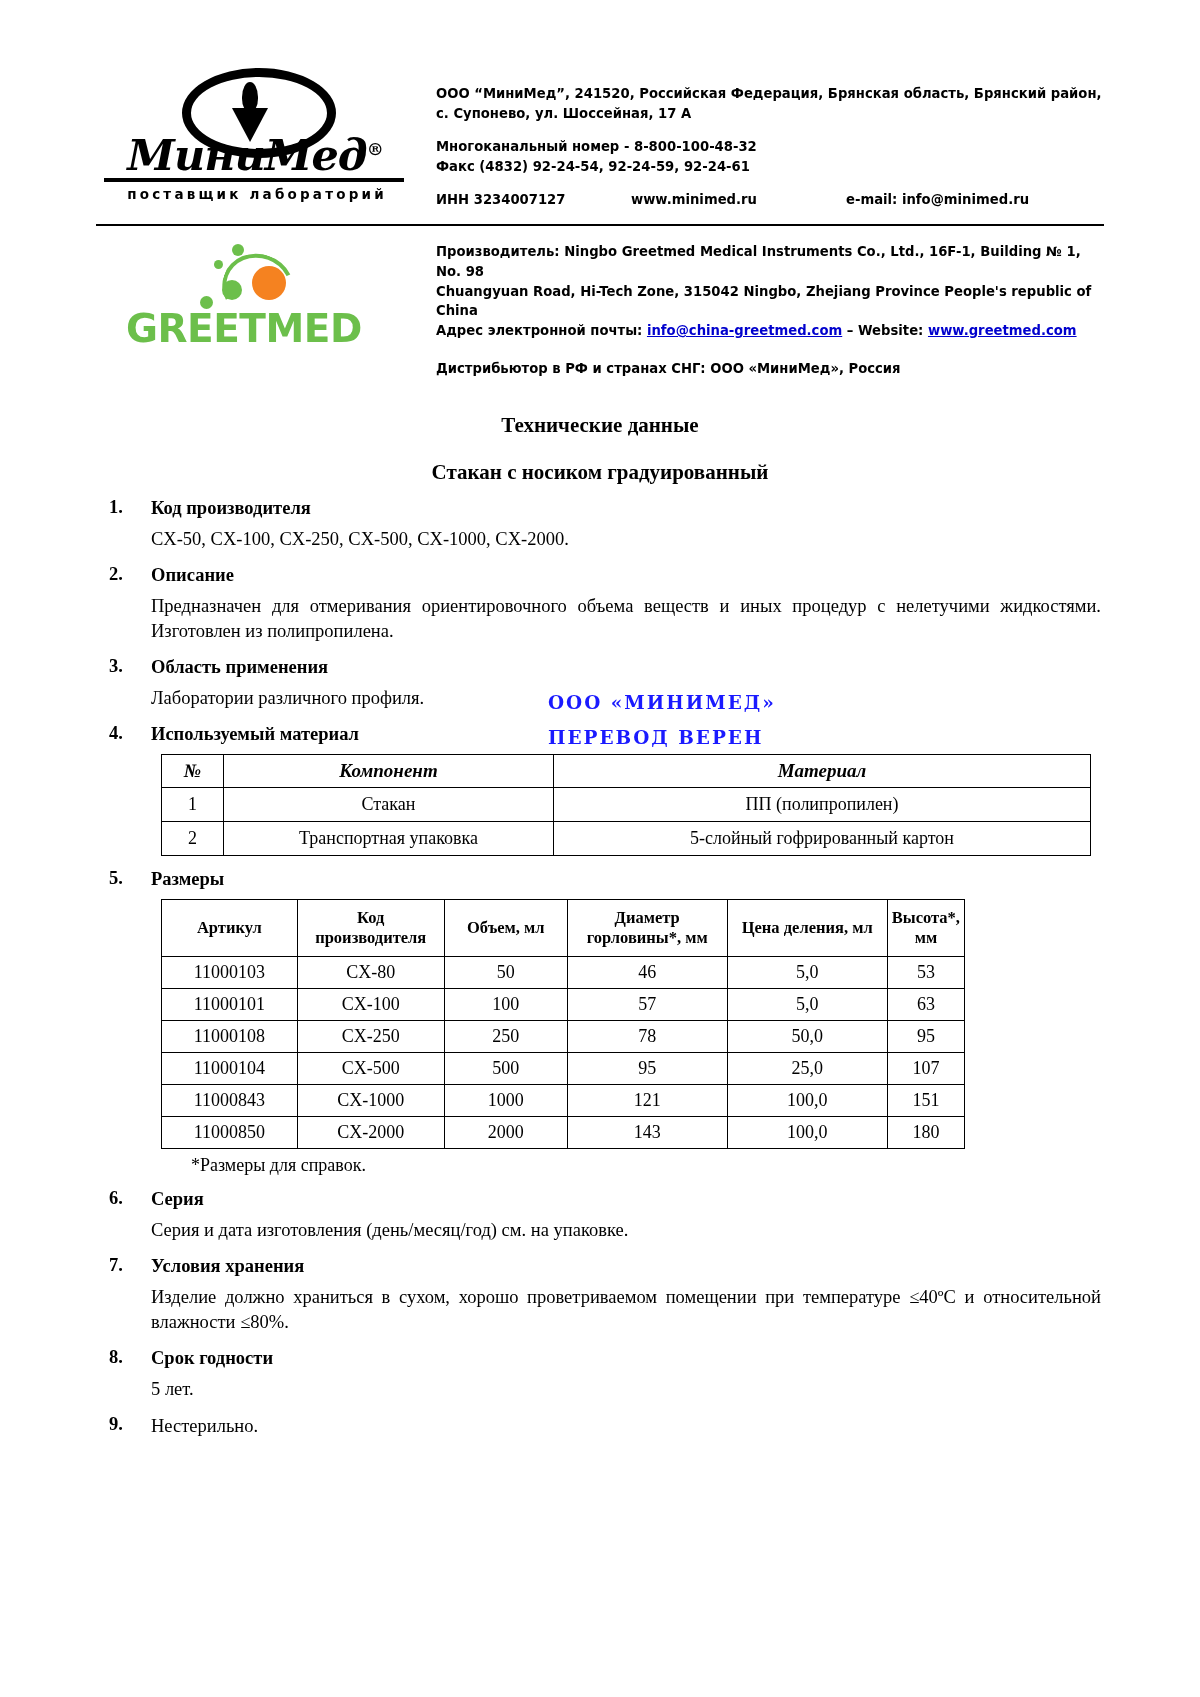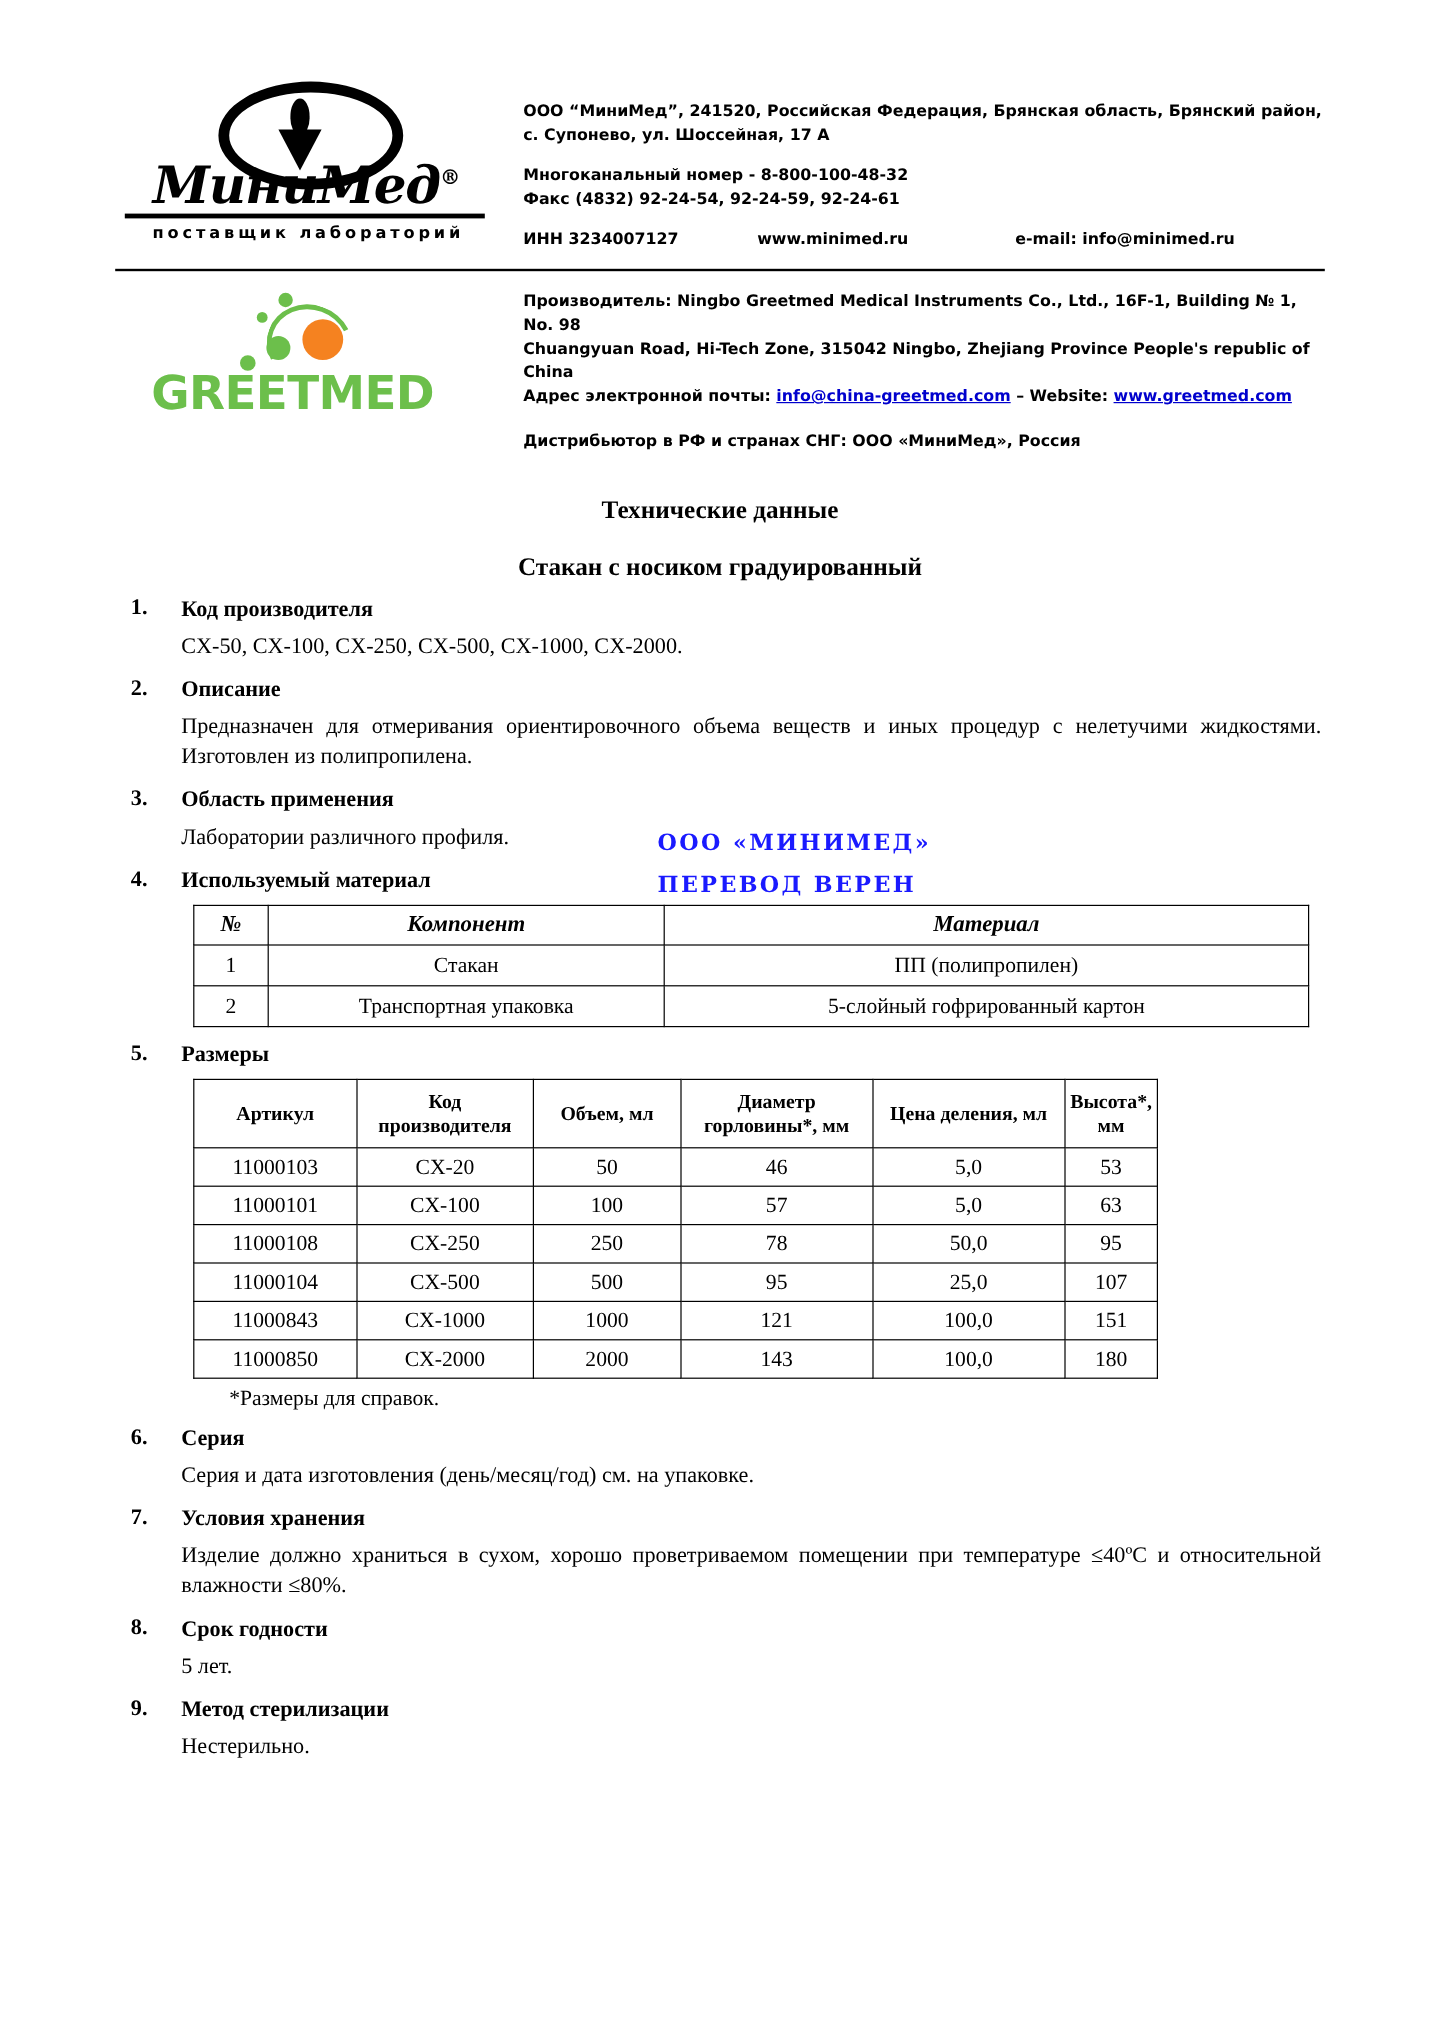--- a/index.html
+++ b/index.html
@@ -438,21 +438,21 @@
             <th>Код производителя</th>
             <th>Объем, мл</th>
             <th>Диаметр горловины*, мм</th>
             <th>Цена деления, мл</th>
             <th>Высота*, мм</th>
           </tr>
         </thead>
         <tbody>
           <tr>
             <td>11000103</td>
-            <td>CX-20</td>
+            <td>CX-80</td>
             <td>50</td>
             <td>46</td>
             <td>5,0</td>
             <td>53</td>
           </tr>
           <tr>
             <td>11000101</td>
             <td>CX-100</td>
             <td>100</td>
             <td>57</td>
@@ -505,18 +505,17 @@
       <div class="sect-head">Условия хранения</div>
       <div class="sect-body">Изделие должно храниться в сухом, хорошо проветриваемом помещении при температуре ≤40ºС и относительной влажности ≤80%.</div>
     </li>
 
     <li>
       <div class="sect-head">Срок годности</div>
       <div class="sect-body">5 лет.</div>
     </li>
 
     <li>
-      <div class="sect-head">Метод стерилизации</div>
       <div class="sect-body">Нестерильно.</div>
     </li>
 
   </ol>
 </div>
 
 </body></html>

